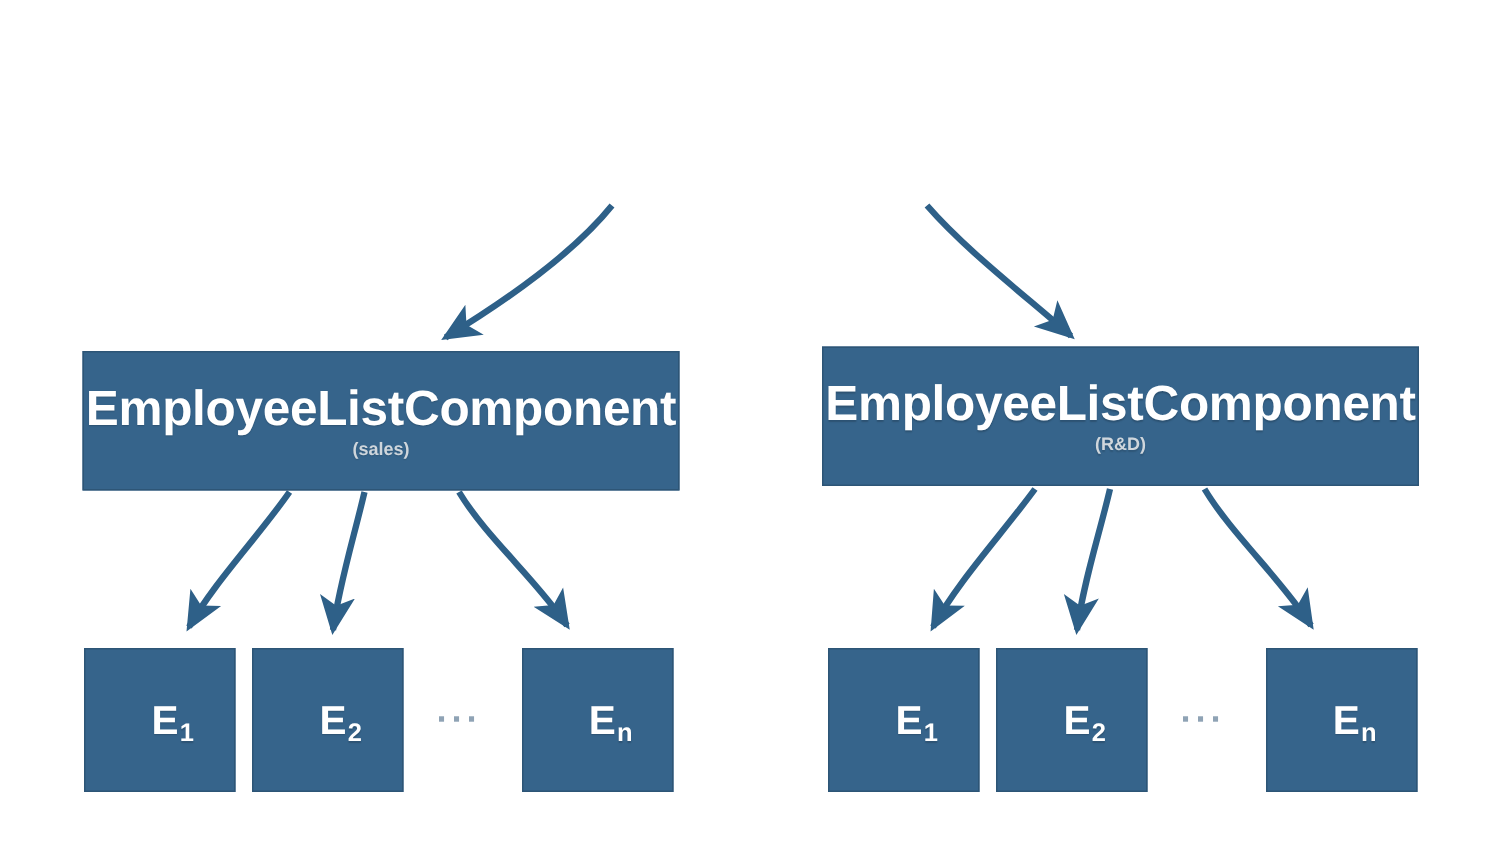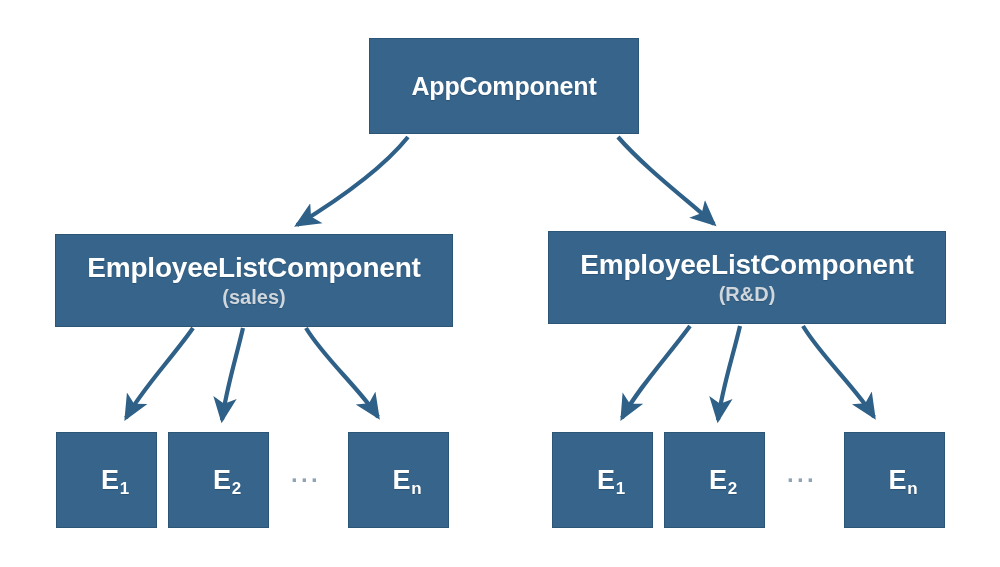--- a/index.html
+++ b/index.html
@@ -47,22 +47,22 @@
   .node-sub {
     color: #cfd6dc;
     font-weight: bold;
     line-height: 1.1;
     text-shadow: 0 1px 1px rgba(0,0,0,0.15);
   }
   
   .node-app { }
   .node-app .node-title { font-size: 25px; }
   
-  .node-list .node-title { font-size: 28px; }
-  .node-list .node-sub { font-size: 20px; margin-top: 3px; }
+  .node-list .node-title { font-size: 33px; }
+  .node-list .node-sub { font-size: 12px; margin-top: 3px; }
   
   .node-emp .node-title { font-size: 27px; margin-left: 16px; }
   .node-emp .sub-idx {
     font-size: 17px;
     vertical-align: baseline;
     position: relative;
     top: 5px;
     left: 1px;
     font-weight: bold;
   }
@@ -98,23 +98,20 @@
 
     <path d="M306,328 C324,358 359,388 378,417" fill="none" stroke="#2e6088" stroke-width="4.2" marker-end="url(#arrowhead)"></path>
 
     <path d="M690,326 C668,356 639,387 622,418" fill="none" stroke="#2e6088" stroke-width="4.2" marker-end="url(#arrowhead)"></path>
 
     <path d="M740,326 C733,356 722,389 718,420" fill="none" stroke="#2e6088" stroke-width="4.2" marker-end="url(#arrowhead)"></path>
 
     <path d="M803,326 C821,356 855,387 874,417" fill="none" stroke="#2e6088" stroke-width="4.2" marker-end="url(#arrowhead)"></path>
   </svg>
 
-  <div class="node node-app" style="left:369px; top:38px; width:270px; height:96px;">
-    <div class="node-title">AppComponent</div>
-  </div>
 
   <div class="node node-list" style="left:55px; top:234px; width:398px; height:93px;">
     <div class="node-title">EmployeeListComponent</div>
     <div class="node-sub">(sales)</div>
   </div>
 
   <div class="node node-list" style="left:548px; top:231px; width:398px; height:93px;">
     <div class="node-title">EmployeeListComponent</div>
     <div class="node-sub">(R&amp;D)</div>
   </div>

